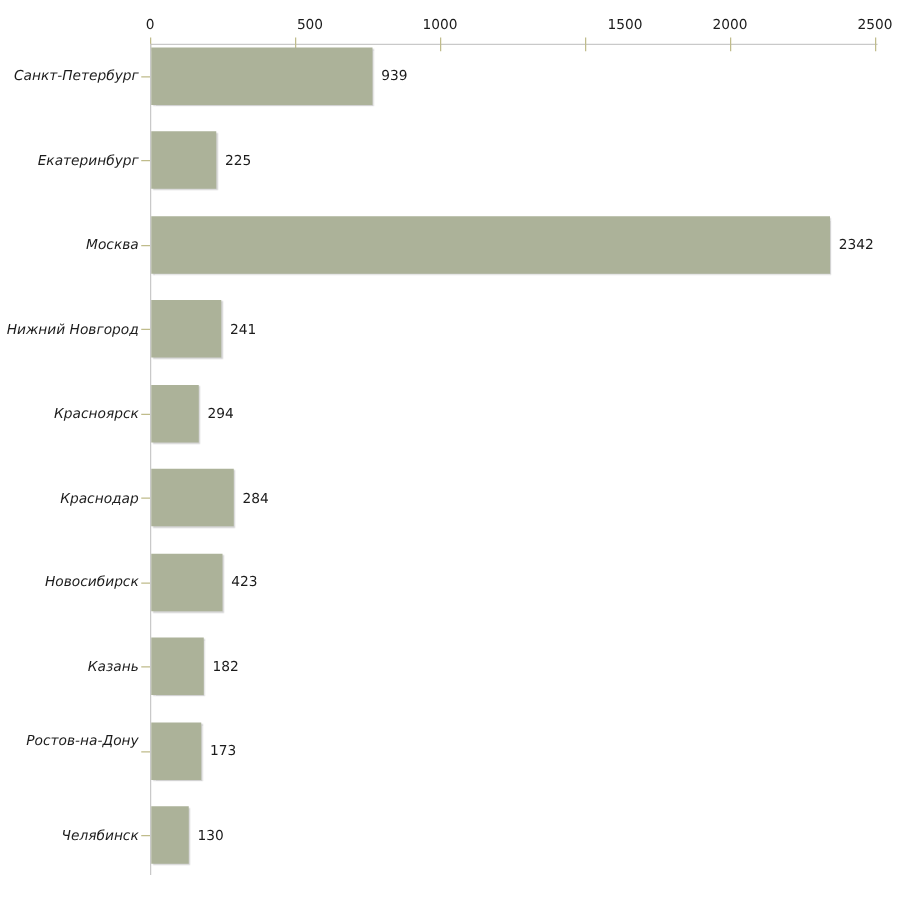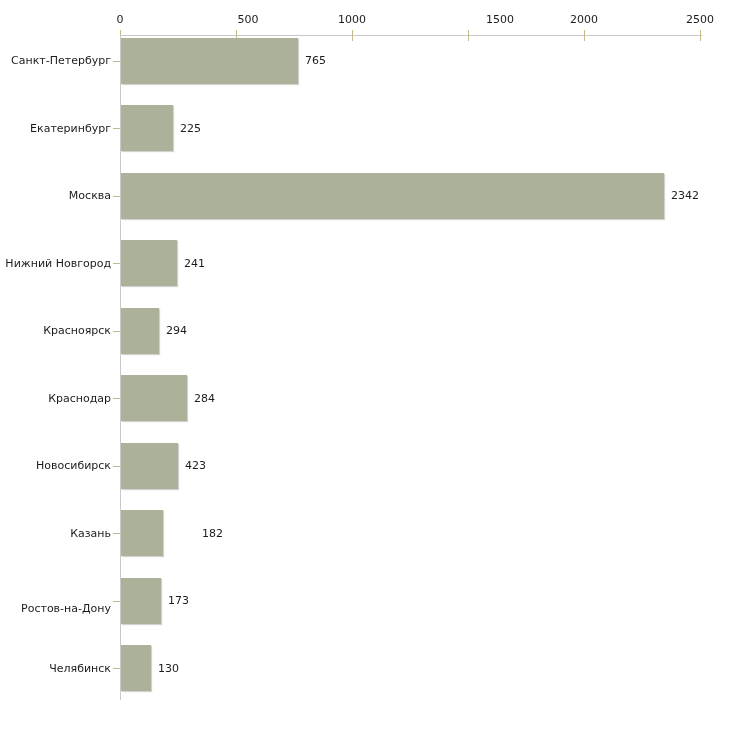--- a/index.html
+++ b/index.html
@@ -41,20 +41,21 @@
     box-shadow: 1px 1px 1px #d2d2d2;
   }
   .cat-label, .value-label {
     position: absolute;
     display: flex;
     align-items: center;
     white-space: nowrap;
   }
   .cat-label {
     justify-content: flex-end;
+    font-style: italic;
   }
 </style>
 </head>
 <body>
 
 <div id="chart">
   <div id="x-axis">
       <div class="axis-line" style="left: 120px; top: 35px; width: 582px; height: 1px; background: rgb(201, 201, 201);"></div>
       <div class="x-tick" style="left: 120px; top: 30px; height: 11px; background: rgb(192, 188, 139);"></div>
       <div class="x-tick-label" style="left: 120px; top: 13px; color: rgb(28, 28, 28);">0</div>
@@ -70,21 +71,21 @@
       <div class="x-tick-label" style="left: 700px; top: 13px; color: rgb(28, 28, 28);">2500</div>
     </div>
   <div id="y-axis">
       <div class="axis-line" style="left: 120px; top: 35px; width: 1px; height: 665px; background: rgb(201, 201, 201);"></div>
     </div>
   <div id="plot-area">
       <div>
         <div class="cat-label" style="left: 0px; width: 111px; top: 37.5px; height: 46px; color: rgb(28, 28, 28);">Санкт-Петербург</div>
         <div class="cat-tick" style="left: 113px; width: 7px; top: 61px; background: rgb(192, 188, 139);"></div>
         <div class="bar" style="left: 121px; width: 177px; top: 37.5px; height: 46px; background: rgb(172, 178, 153);"></div>
-        <div class="value-label" style="left: 305px; top: 37.5px; height: 46px; color: rgb(28, 28, 28);">765</div>
+        <div class="value-label" style="left: 305px; top: 37.5px; height: 46px; color: rgb(28, 28, 28);">939</div>
       </div>
       <div>
         <div class="cat-label" style="left: 0px; width: 111px; top: 105px; height: 46px; color: rgb(28, 28, 28);">Екатеринбург</div>
         <div class="cat-tick" style="left: 113px; width: 7px; top: 128px; background: rgb(192, 188, 139);"></div>
         <div class="bar" style="left: 121px; width: 52px; top: 105px; height: 46px; background: rgb(172, 178, 153);"></div>
         <div class="value-label" style="left: 180px; top: 105px; height: 46px; color: rgb(28, 28, 28);">225</div>
       </div>
       <div>
         <div class="cat-label" style="left: 0px; width: 111px; top: 172.5px; height: 46px; color: rgb(28, 28, 28);">Москва</div>
         <div class="cat-tick" style="left: 113px; width: 7px; top: 196px; background: rgb(192, 188, 139);"></div>
@@ -112,24 +113,24 @@
       <div>
         <div class="cat-label" style="left: 0px; width: 111px; top: 442.5px; height: 46px; color: rgb(28, 28, 28);">Новосибирск</div>
         <div class="cat-tick" style="left: 113px; width: 7px; top: 466px; background: rgb(192, 188, 139);"></div>
         <div class="bar" style="left: 121px; width: 57px; top: 442.5px; height: 46px; background: rgb(172, 178, 153);"></div>
         <div class="value-label" style="left: 185px; top: 442.5px; height: 46px; color: rgb(28, 28, 28);">423</div>
       </div>
       <div>
         <div class="cat-label" style="left: 0px; width: 111px; top: 510px; height: 46px; color: rgb(28, 28, 28);">Казань</div>
         <div class="cat-tick" style="left: 113px; width: 7px; top: 533px; background: rgb(192, 188, 139);"></div>
         <div class="bar" style="left: 121px; width: 42px; top: 510px; height: 46px; background: rgb(172, 178, 153);"></div>
-        <div class="value-label" style="left: 170px; top: 510px; height: 46px; color: rgb(28, 28, 28); margin-left: 32px;">182</div>
+        <div class="value-label" style="left: 170px; top: 510px; height: 46px; color: rgb(28, 28, 28);">182</div>
       </div>
       <div>
-        <div class="cat-label" style="left: 0px; width: 111px; top: 585px; height: 46px; color: rgb(28, 28, 28);">Ростов-на-Дону</div>
+        <div class="cat-label" style="left: 0px; width: 111px; top: 569px; height: 46px; color: rgb(28, 28, 28);">Ростов-на-Дону</div>
         <div class="cat-tick" style="left: 113px; width: 7px; top: 601px; background: rgb(192, 188, 139);"></div>
         <div class="bar" style="left: 121px; width: 40px; top: 577.5px; height: 46px; background: rgb(172, 178, 153);"></div>
         <div class="value-label" style="left: 168px; top: 577.5px; height: 46px; color: rgb(28, 28, 28);">173</div>
       </div>
       <div>
         <div class="cat-label" style="left: 0px; width: 111px; top: 645px; height: 46px; color: rgb(28, 28, 28);">Челябинск</div>
         <div class="cat-tick" style="left: 113px; width: 7px; top: 668px; background: rgb(192, 188, 139);"></div>
         <div class="bar" style="left: 121px; width: 30px; top: 645px; height: 46px; background: rgb(172, 178, 153);"></div>
         <div class="value-label" style="left: 158px; top: 645px; height: 46px; color: rgb(28, 28, 28);">130</div>
       </div>

